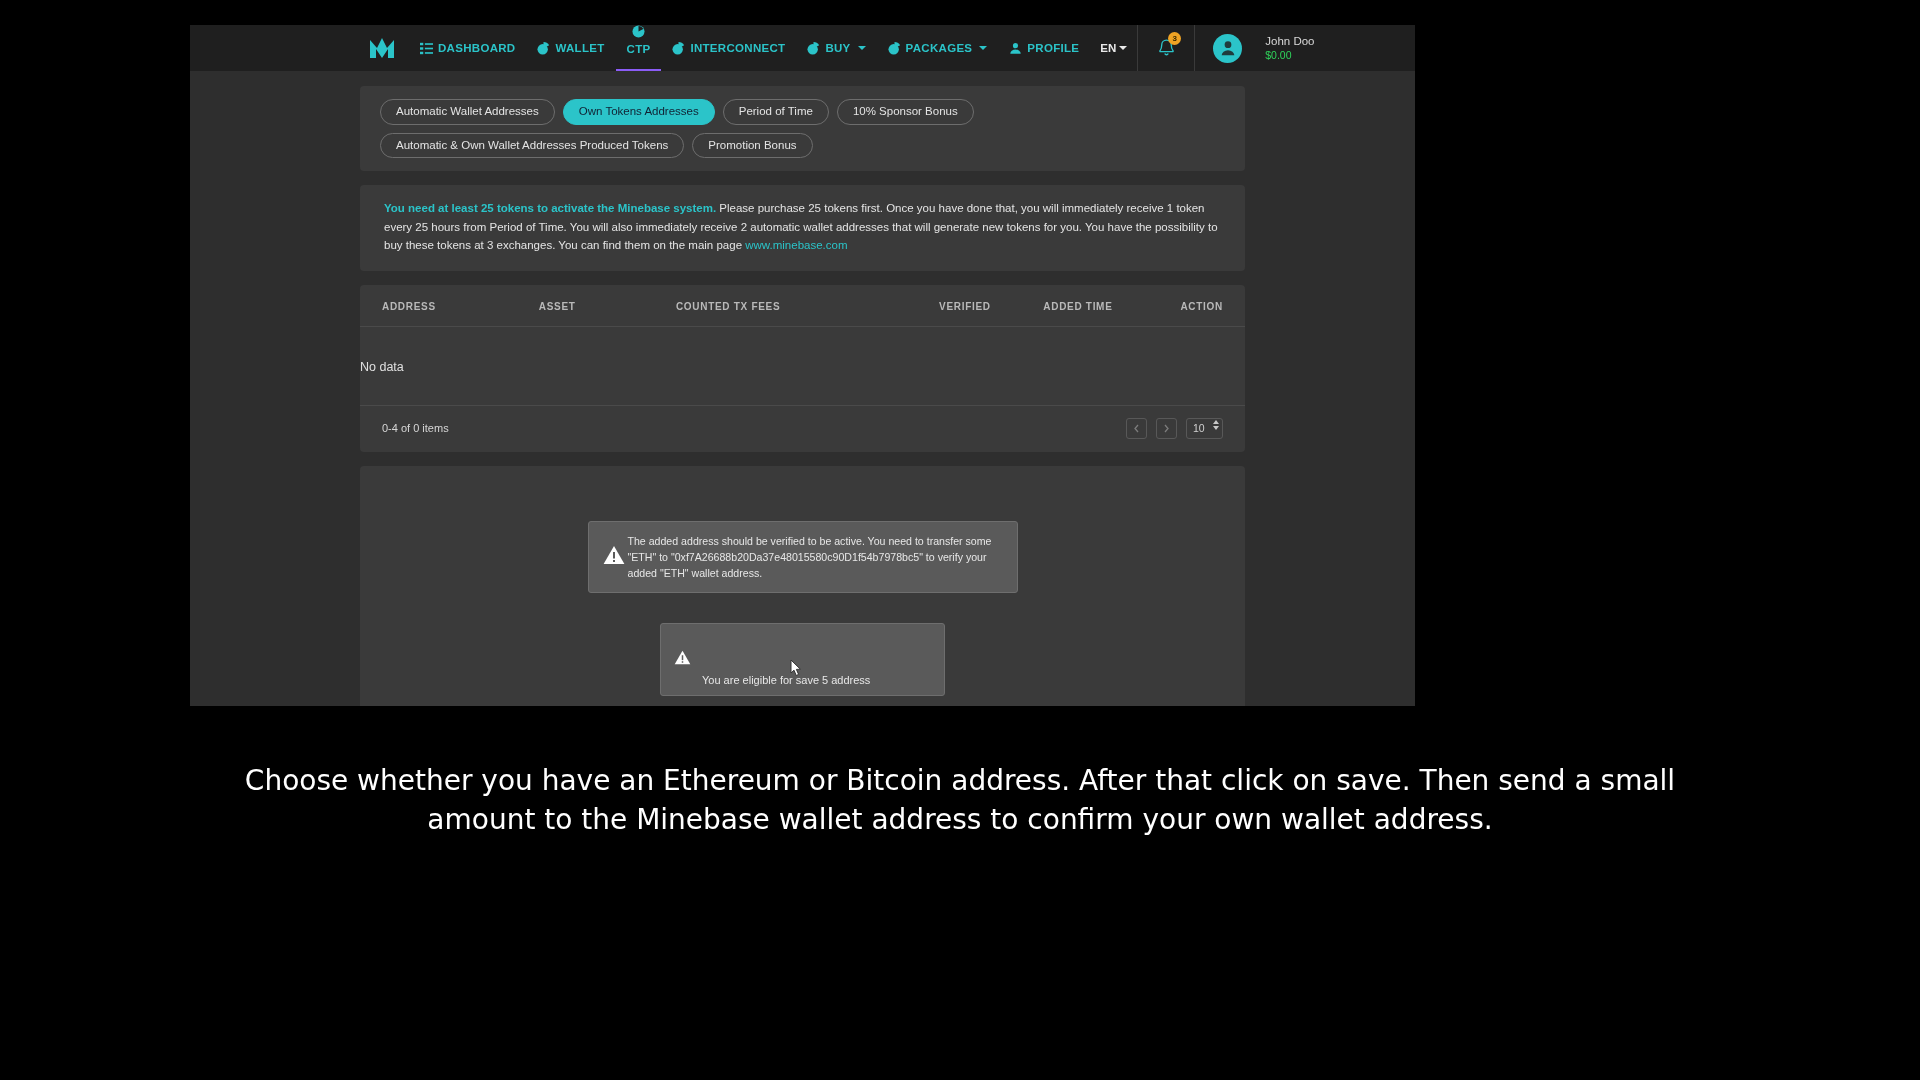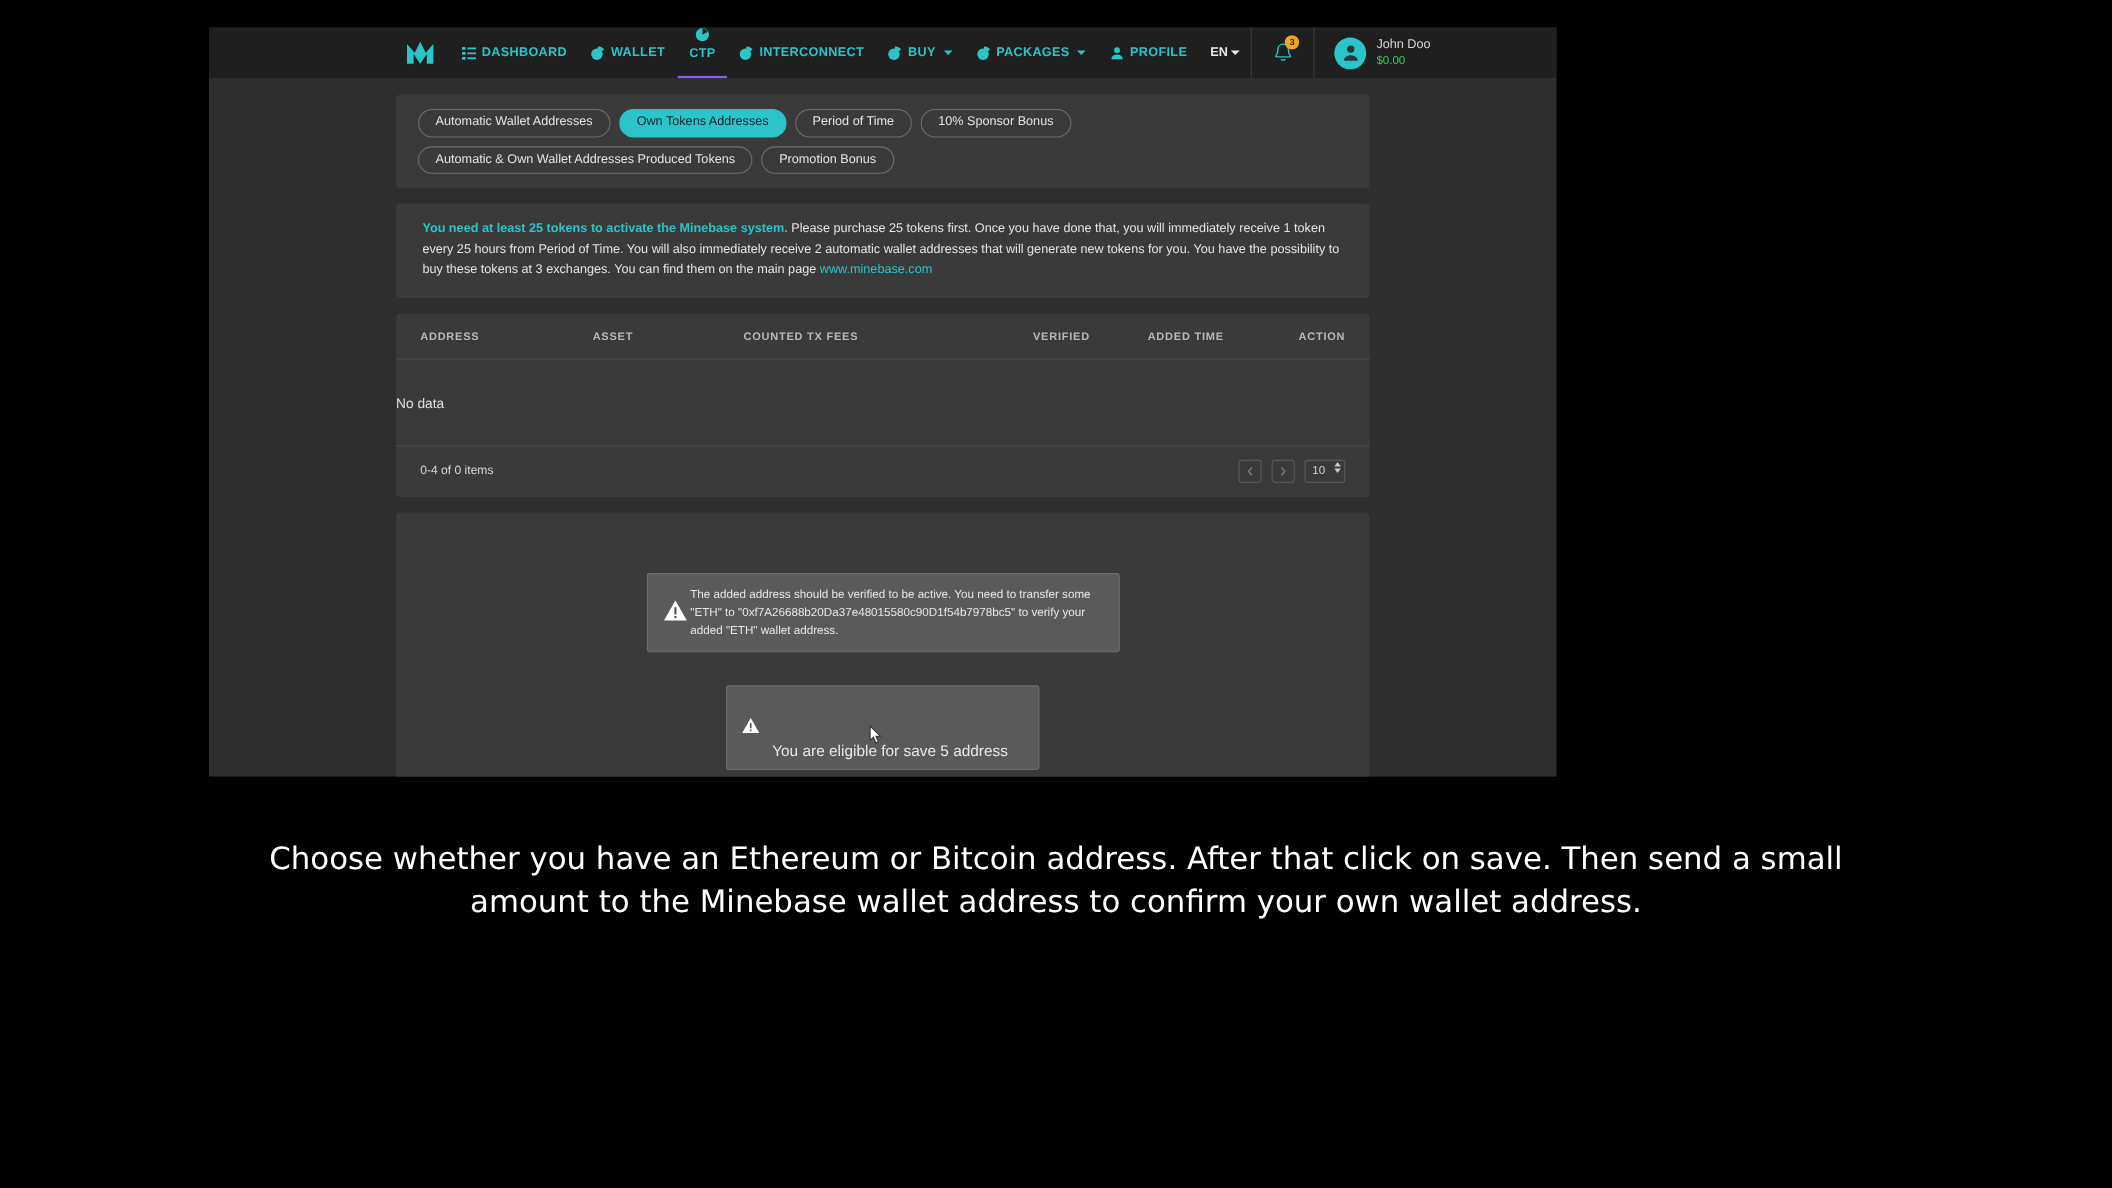--- a/index.html
+++ b/index.html
@@ -64,21 +64,21 @@
     display: flex; align-items: center; justify-content: center; cursor: pointer;
   }
   .badge {
     position: absolute; top: 7px; right: 13px;
     background: #f0a424; color: #3a2a00;
     font-size: 8px; font-weight: bold;
     width: 13px; height: 13px; border-radius: 50%;
     display: flex; align-items: center; justify-content: center;
   }
   .user-box {
-    display: flex; align-items: center; gap: 9px;
+    display: flex; align-items: center; gap: 23px;
     padding: 0 16px 0 18px; height: 46px; cursor: pointer;
   }
   .avatar {
     width: 29px; height: 29px; border-radius: 50%;
     background: #2bc4c9; display: flex; align-items: center; justify-content: center;
   }
   .user-name { color: #d8d8d8; font-size: 11.5px; line-height: 1.25; }
   .user-bal { color: #2fd35b; font-size: 10.5px; line-height: 1.25; }
 
   
@@ -162,21 +162,21 @@
     border-radius: 3px; display: flex; gap: 3px; align-items: center;
     padding: 11px 14px; margin-bottom: 30px;
   }
   .alert-sm {
     width: 285px; background: #5a5a5a; border: 1px solid #6e6e6e;
     border-radius: 3px; display: flex; gap: 11px; align-items: center;
     padding: 9px 13px; margin-bottom: 17px;
   }
   .warn-ico { flex: 0 0 auto; }
   .alert-txt { color: #e7e7e7; font-size: 10.6px; line-height: 1.52; }
-  .alert-txt2 { color: #e7e7e7; font-size: 14px; margin-top: 41px; }
+  .alert-txt2 { color: #e7e7e7; font-size: 11px; margin-top: 41px; }
 
   .field { width: 285px; }
   .flabel { color: #b5b5b5; font-size: 9.5px; margin-bottom: 4px; }
   .finput {
     width: 285px; height: 28px; background: #e5edf4; border: 1px solid #cdd7e0;
     border-radius: 3px; color: #2b3a46; font-size: 11px;
     padding: 0 9px; display: flex; align-items: center;
   }
   .fgap { height: 9px; }
 

